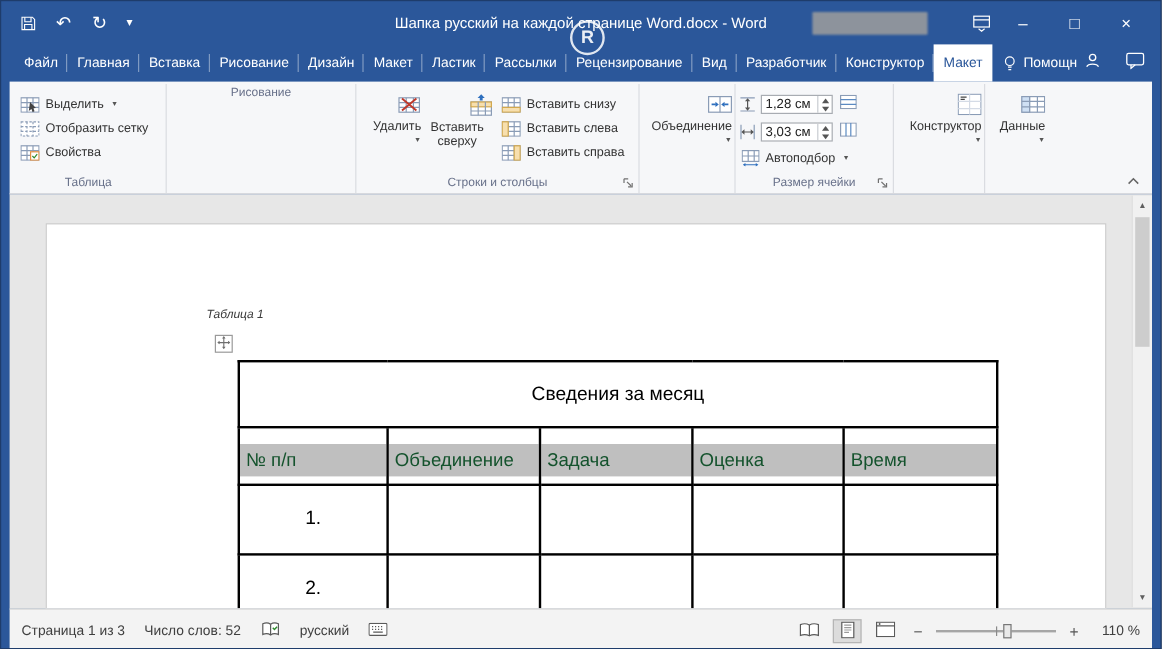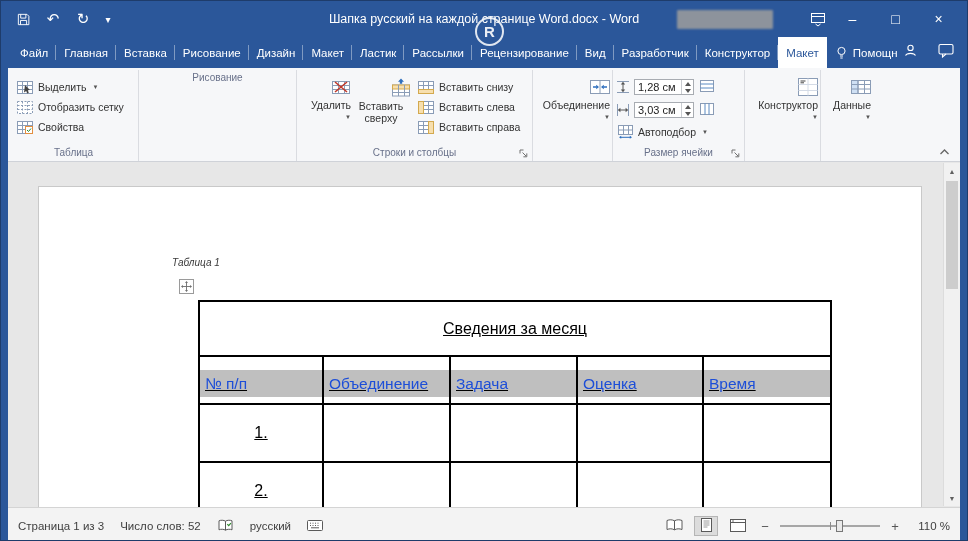--- a/index.html
+++ b/index.html
@@ -52,24 +52,24 @@
   .tri-down{ width:0; height:0; border-left:3px solid transparent; border-right:3px solid transparent; border-top:4px solid #555; }
   .minibtn{ width:18px; height:18px; display:flex; align-items:center; justify-content:center; border:1px solid transparent; }
   .launcher{ position:absolute; right:2px; bottom:1px; width:13px; height:13px; display:flex; align-items:center; justify-content:center; }
   .collapse-btn{ position:absolute; right:6px; bottom:3px; width:20px; height:14px; display:flex; align-items:center; justify-content:center; }
   
   .docarea{ position:relative; height:345px; background:#e7e7e7; overflow:hidden; }
   .page{ position:absolute; left:30px; top:24px; width:884px; height:420px; background:#fff; border:1px solid #c9c9c9; overflow:hidden; }
   .tbl-caption{ position:absolute; left:133px; top:70px; font-style:italic; font-size:10px; color:#3a3a3a; }
   .move-handle{ position:absolute; left:140px; top:92px; width:15px; height:15px; border:1px solid #9a9a9a; background:#fff; display:flex; align-items:center; justify-content:center; }
   #doc-table{ position:absolute; left:159px; top:113px; border-collapse:collapse; table-layout:fixed; }
-  #doc-table td{ border:2px solid #000; padding:0; vertical-align:middle; overflow:hidden; font-family:"Liberation Sans","DejaVu Sans",sans-serif;text-decoration:underline; }
+  #doc-table td{ border:2px solid #000; padding:0; vertical-align:middle; overflow:hidden; font-family:"Liberation Sans","DejaVu Sans",sans-serif; }
   .t-title-row td{ text-align:center; font-size:16px; color:#000; }
   .t-head-row td{ vertical-align:top; }
-  .head-strip{ margin:13px 0 6px 0; background:#bfbfbf; height:27px; line-height:27px; padding-left:5px; font-size:15.5px; color:#1d4ed8; }
+  .head-strip{ margin:13px 0 6px 0; background:#bfbfbf; height:27px; line-height:27px; padding-left:5px; font-size:15.5px; color:#14532d; }
   .num-cell{ text-align:center; font-size:16px; color:#000; }
   .scrollbar{ position:absolute; right:0; top:1px; bottom:1px; width:17px; background:#f1f1f1; border-left:1px solid #dcdcdc; }
   .sb-arrow{ position:absolute; left:0; right:0; height:16px; display:flex; align-items:center; justify-content:center; font-size:7px; color:#5f5f5f; }
   .sb-arrow.up{ top:0; } .sb-arrow.down{ bottom:0; }
   .sb-thumb{ position:absolute; left:2px; right:2px; top:18px; height:108px; background:#cdcdcd; }
   
   .statusbar{ position:relative; height:37px; background:#f3f3f3; border-top:1px solid #d4d4d4; display:flex; align-items:center; padding:0 10px; font-size:11.5px; color:#3f3f3f; }
   .st-left{ display:flex; align-items:center; gap:16px; }
   .st-right{ margin-left:auto; display:flex; align-items:center; gap:8px; }
   .vicon{ width:24px; height:20px; display:flex; align-items:center; justify-content:center; border:1px solid transparent; }

